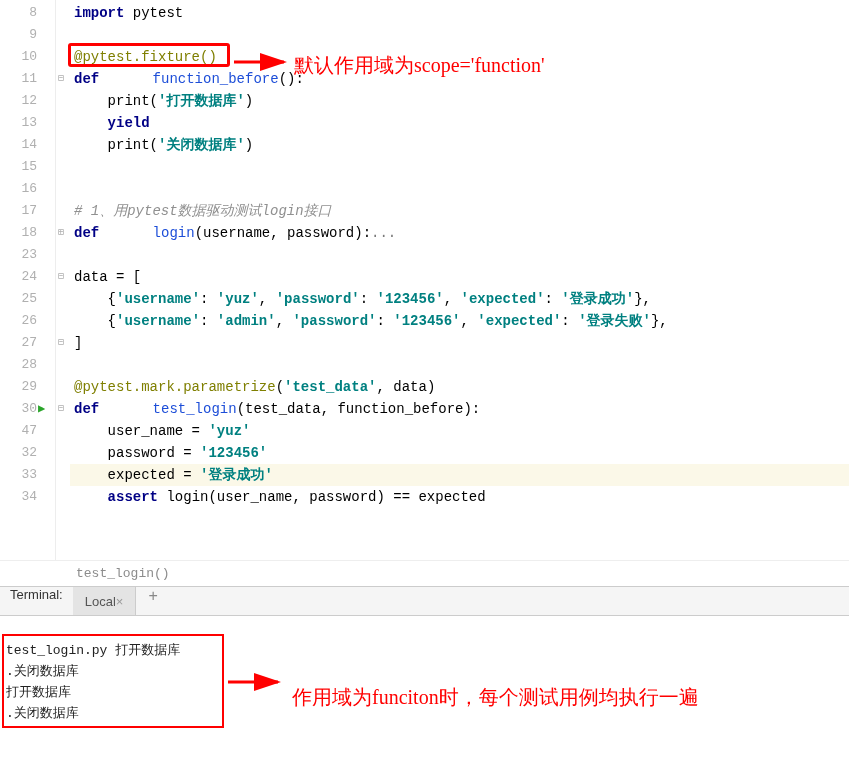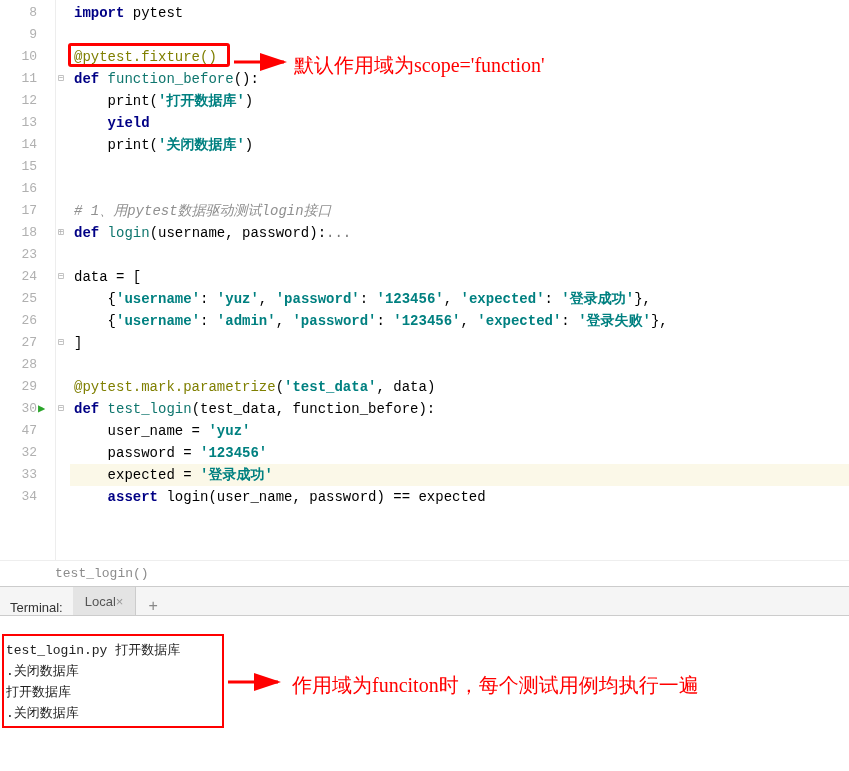--- a/index.html
+++ b/index.html
@@ -9,29 +9,29 @@
   .gutter .ln { height:22px; line-height:22px; padding-right:18px; font-size:13px; }
   .fold-col { width:14px; background:#fff; position:relative; }
   .fold-col .fm { position:absolute; left:2px; font-size:10px; color:#b0b0b0; line-height:22px; }
   .code { flex:1; padding-top:2px; position:relative; background:#fff; }
   .code .row { height:22px; line-height:22px; white-space:pre; font-family:Consolas,"Courier New",monospace; padding-left:4px; }
   .row.hl { background:#fbf8e8; }
   .kwd { color:#000085; font-weight:bold; }
   .dec { color:#7f7f00; }
   .str { color:#008080; font-weight:bold; }
   .cmt { color:#909090; font-style:italic; }
-  .fn { color:#0f766e; }
+  .fn { color:#1d4ed8;margin-left:45px; }
   .param { color:#7a7a7a; }
   .hl-box { position:absolute; border:3px solid #ff0000; border-radius:3px; }
   .arrow { position:absolute; }
   .arrow svg { overflow:visible; }
   .annot { position:absolute; color:#ff0000; font-size:20px; font-family:Liberation Serif, serif; font-weight:500;}
   .play { position:absolute; left:38px; color:#2aa52a; font-size:12px; line-height:22px; }
-  .crumb { height:26px; line-height:26px; padding-left:55px; color:#8c8c8c; background:#fff; border-top:1px solid #eee; font-size:13px; }
-  .terminal-bar { height:30px; display:flex; align-items:flex-end; border-top:1px solid #ccc; border-bottom:1px solid #ccc; background:#f5f5f5; font-family:"Segoe UI",sans-serif; font-size:13px; }
+  .crumb { height:26px; line-height:26px; padding-left:76px; color:#8c8c8c; background:#fff; border-top:1px solid #eee; font-size:13px; }
+  .terminal-bar { height:30px; display:flex; align-items:flex-start; border-top:1px solid #ccc; border-bottom:1px solid #ccc; background:#f5f5f5; font-family:"Segoe UI",sans-serif; font-size:13px; }
   .terminal-bar .tlabel { padding:0 10px; color:#333; }
   .terminal-bar .tab { padding:0 12px; height:100%; display:flex; align-items:center; gap:0; background:#e4e4e4; border-right:1px solid #ccc; color:#555; }
   .terminal-bar .tab .x { color:#999; cursor:pointer; }
   .terminal-bar .plus { padding:0 12px; color:#888; cursor:pointer; font-size:16px; }
   .terminal-out { padding:24px 6px 6px 6px; font-family:Consolas,"Courier New",monospace; font-size:13px; color:#222; position:relative; height:155px; }
   .terminal-out .oline { height:21px; line-height:21px; }
   .out-box { position:absolute; border:2.5px solid #ff0000; }
 </style>
 </head>
 <body>
@@ -134,14 +134,14 @@
   <div class="arrow" style="left:228px; top:56px;">
     <svg width="60" height="20">
         <defs>
           <marker id="ah2" markerWidth="10" markerHeight="10" refX="8" refY="3" orient="auto">
             <path d="M0,0 L0,6 L9,3 z" fill="#ff0000"></path>
           </marker>
         </defs>
         <line x1="0" y1="10" x2="50" y2="10" stroke="#ff0000" stroke-width="3" marker-end="url(#ah2)"></line>
       </svg>
   </div>
-  <div class="annot" style="left:292px; top:56px;text-align:right;">作用域为funciton时，每个测试用例均执行一遍</div>
+  <div class="annot" style="left:292px; top:68px;text-align:right;">作用域为funciton时，每个测试用例均执行一遍</div>
 </div>
 
 </body></html>

